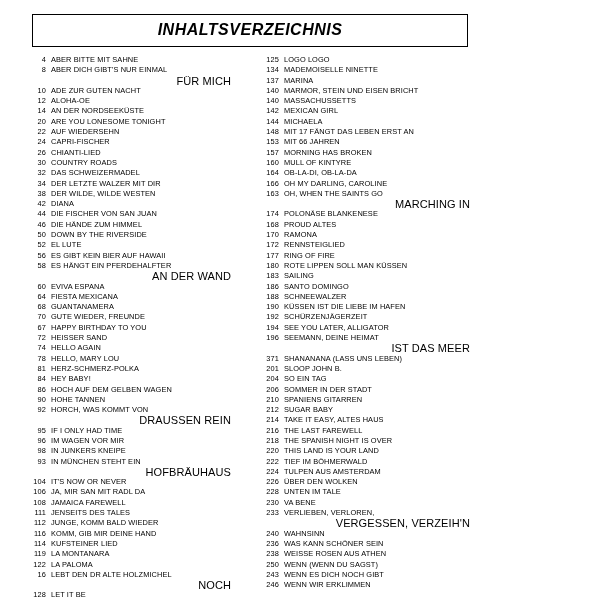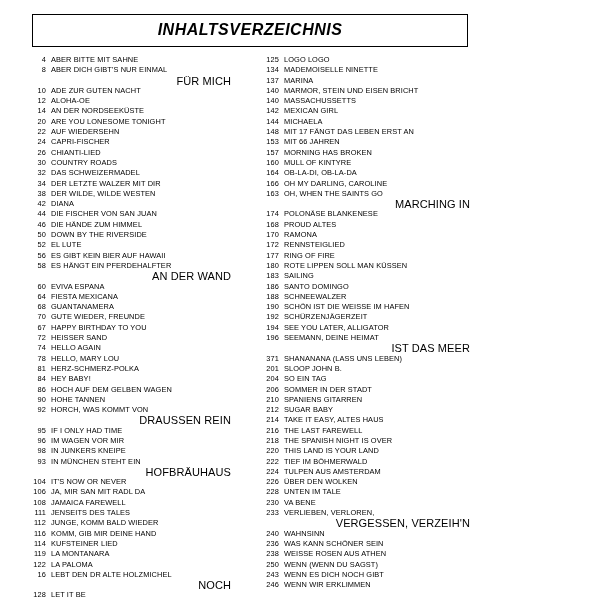--- a/index.html
+++ b/index.html
@@ -378,21 +378,21 @@
       <div class="entry">
           <span class="num">186</span>
           <span class="txt">SANTO DOMINGO</span>
         </div>
       <div class="entry">
           <span class="num">188</span>
           <span class="txt">SCHNEEWALZER</span>
         </div>
       <div class="entry">
           <span class="num">190</span>
-          <span class="txt">SCHÖN IST DIE WEISSE IM HAFEN</span>
+          <span class="txt">KÜSSEN IST DIE LIEBE IM HAFEN</span>
         </div>
       <div class="entry">
           <span class="num">192</span>
           <span class="txt">SCHÜRZENJÄGERZEIT</span>
         </div>
       <div class="entry">
           <span class="num">194</span>
           <span class="txt">SEE YOU LATER, ALLIGATOR</span>
         </div>
       <div class="entry">

